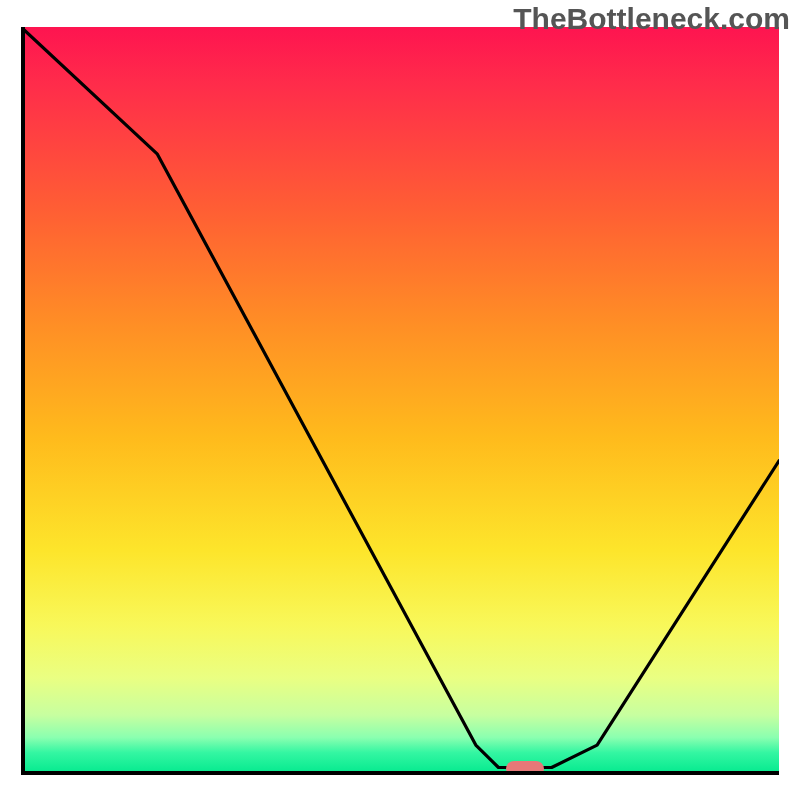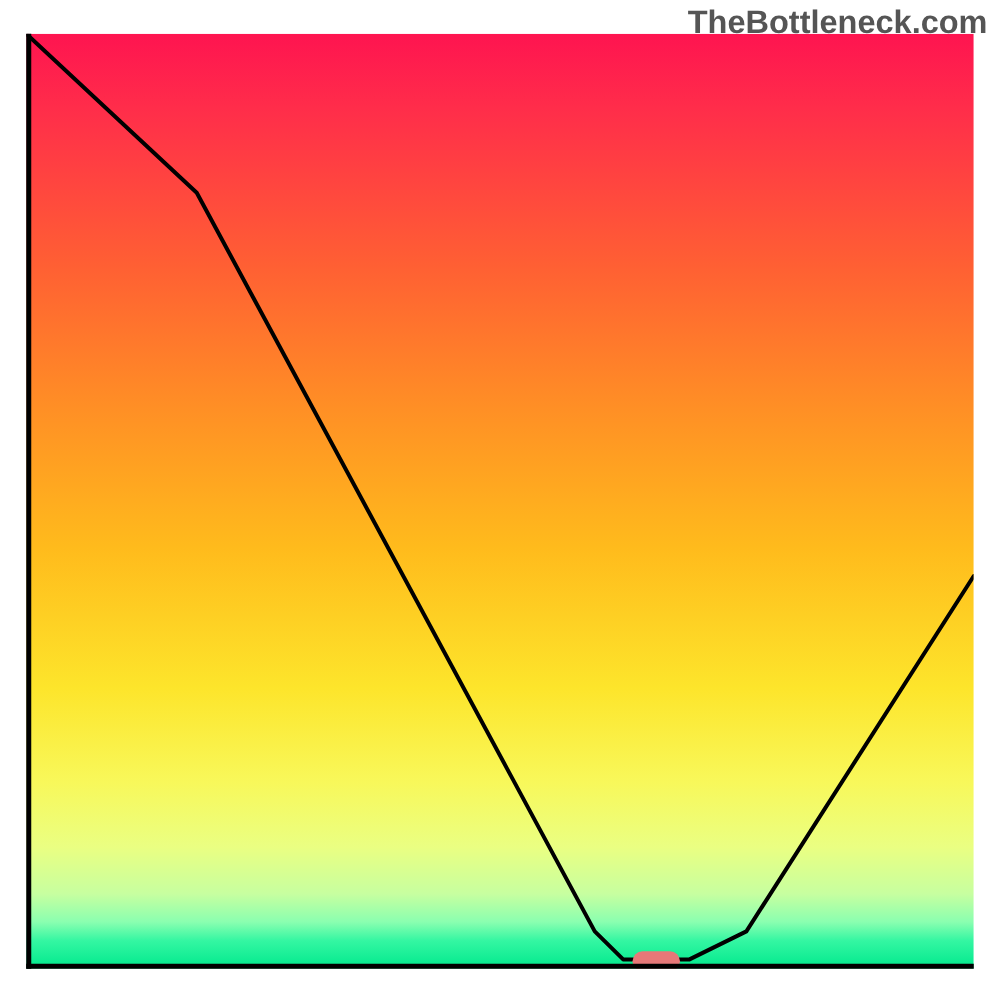--- a/index.html
+++ b/index.html
@@ -12,21 +12,21 @@
   }
   .container {
     position: relative;
     width: 800px;
     height: 800px;
   }
   .watermark {
     position: absolute;
     top: 2px;
     right: 10px;
-    font-size: 26px;
+    font-size: 30px;
     font-weight: 600;
     color: #555555;
     z-index: 20;
     white-space: nowrap;
   }
   .plot-area {
     position: absolute;
     left: 21px;
     top: 27px;
     width: 758px;

